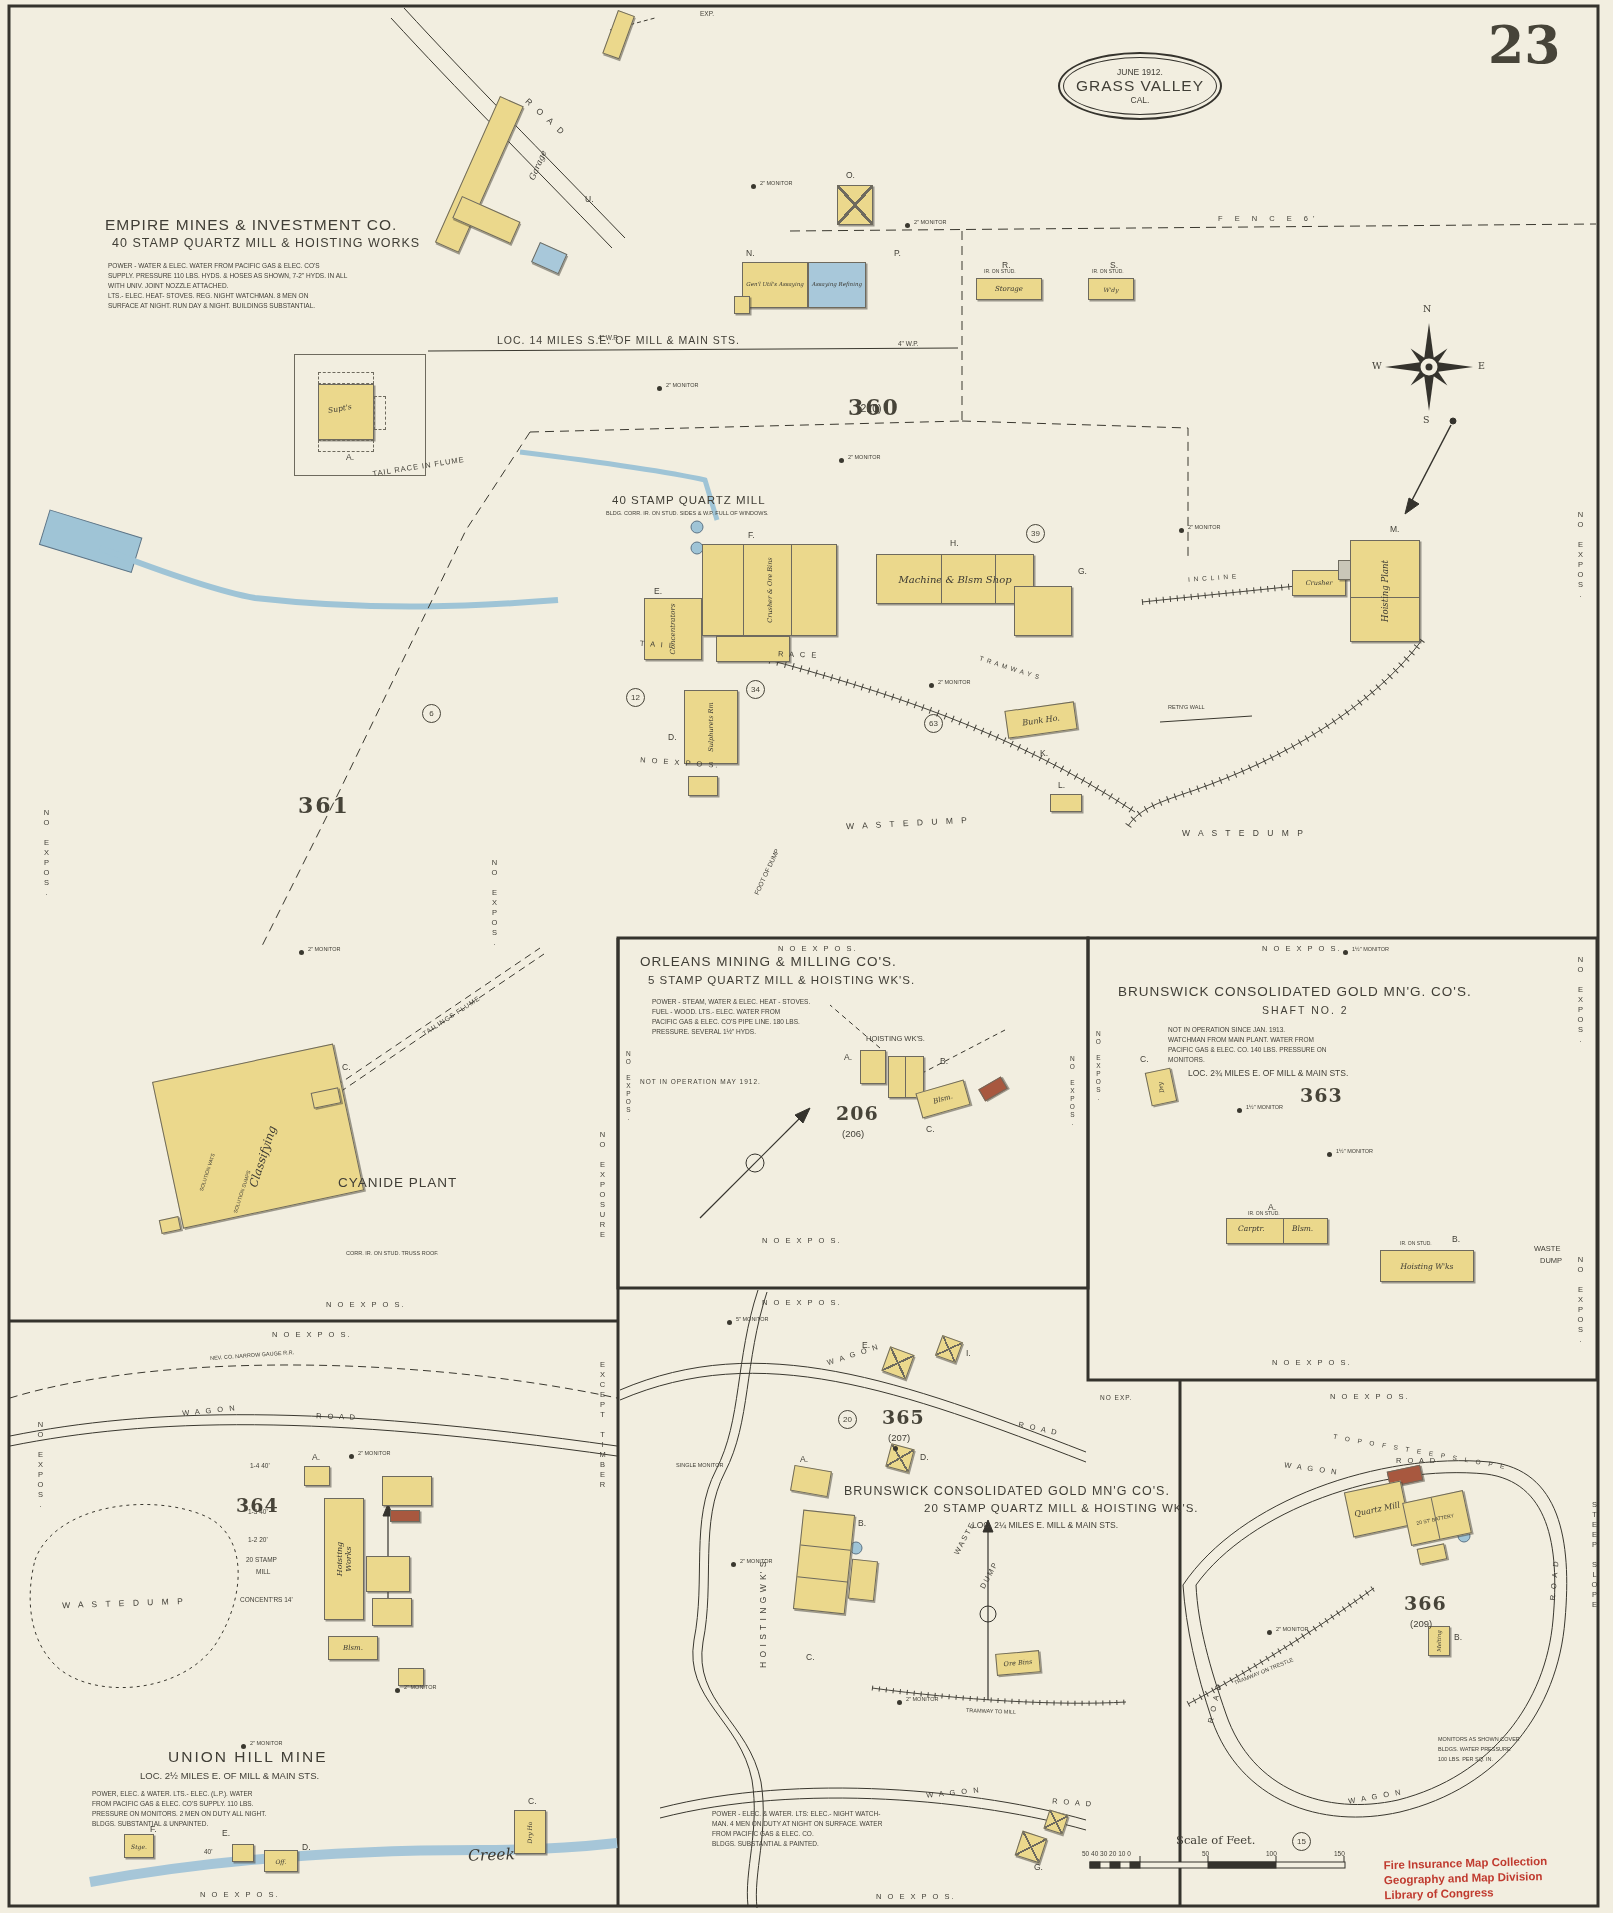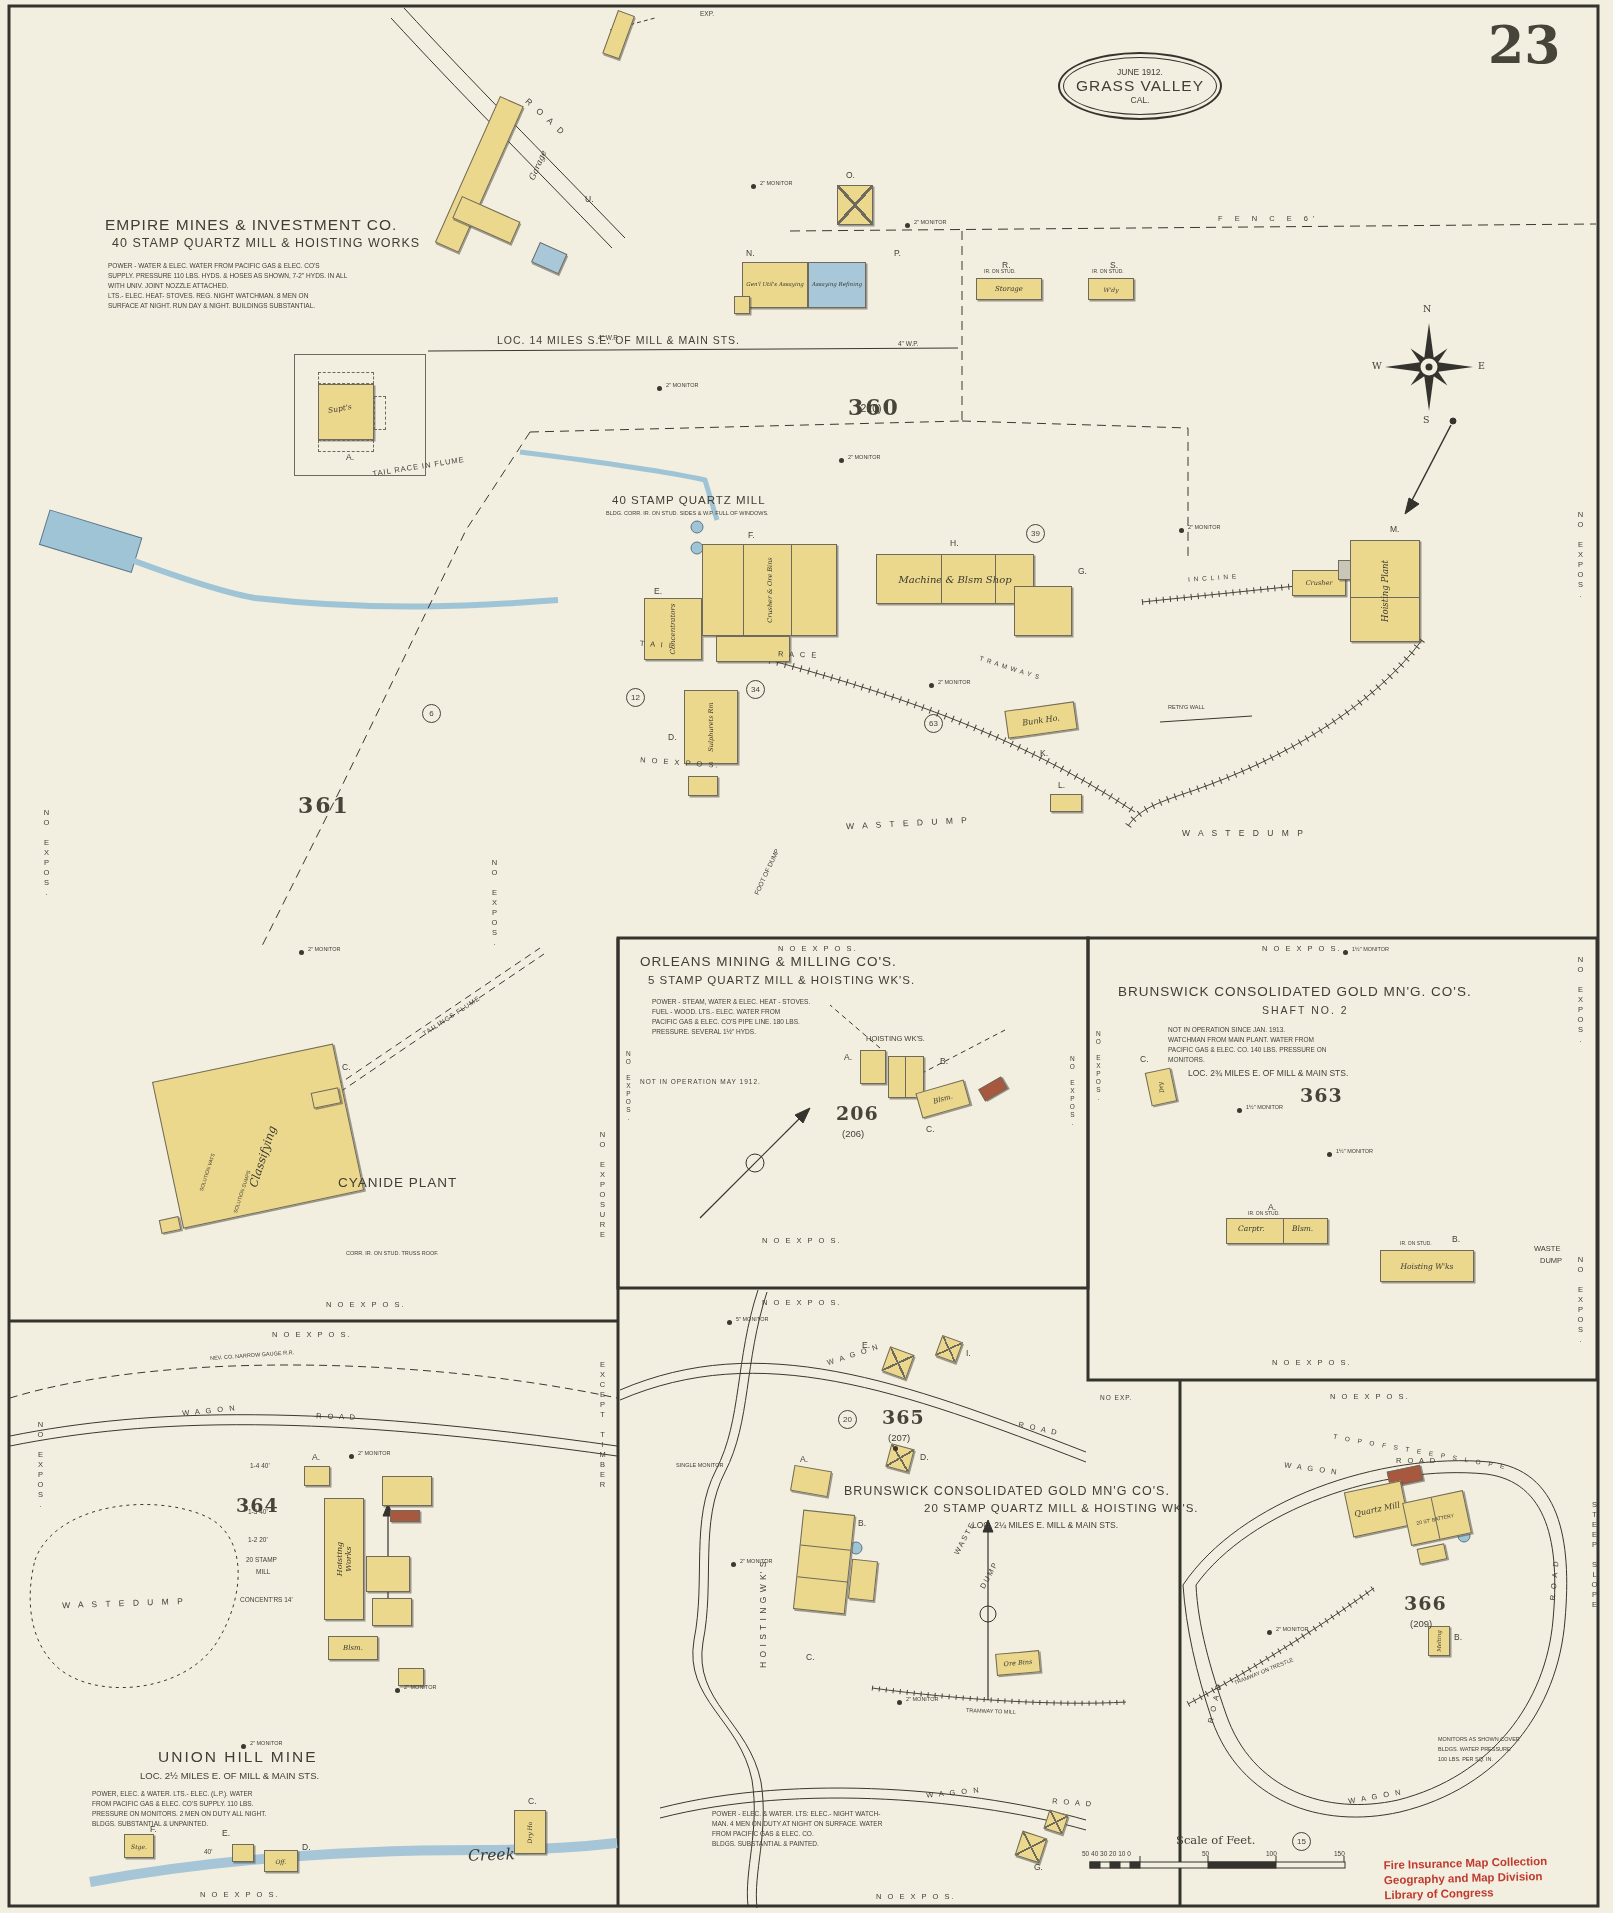--- a/index.html
+++ b/index.html
@@ -417,21 +417,21 @@
 <div class="b" style="left:324px;top:1498px;width:40px;height:122px">
   <span style="font-size:8px;transform:rotate(-90deg)">Hoisting Works</span>
 </div>
 <div class="b" style="left:366px;top:1556px;width:44px;height:36px"></div>
 <div class="b" style="left:372px;top:1598px;width:40px;height:28px"></div>
 <div class="b" style="left:328px;top:1636px;width:50px;height:24px">
   <span style="font-size:7px">Blsm.</span>
 </div>
 <div class="b" style="left:398px;top:1668px;width:26px;height:18px"></div>
 <div class="t f8 ls3" style="left:62px;top:1598px;transform:rotate(-2deg)">W A S T E   D U M P</div>
-<div class="t f14 bold f15 ls2" style="left:158px;top:1748px">UNION HILL MINE</div>
+<div class="t f14 bold f15 ls2" style="left:168px;top:1748px">UNION HILL MINE</div>
 <div class="t f9" style="left:140px;top:1770px">LOC. 2½ MILES E. OF MILL &amp; MAIN STS.</div>
 <div class="t f6" style="left:92px;top:1790px">POWER, ELEC. &amp; WATER. LTS.- ELEC. (L.P.). WATER</div>
 <div class="t f6" style="left:92px;top:1800px">FROM PACIFIC GAS &amp; ELEC. CO'S SUPPLY. 110 LBS.</div>
 <div class="t f6" style="left:92px;top:1810px">PRESSURE ON MONITORS. 2 MEN ON DUTY ALL NIGHT.</div>
 <div class="t f6" style="left:92px;top:1820px">BLDGS. SUBSTANTIAL &amp; UNPAINTED.</div>
 <div class="b" style="left:124px;top:1834px;width:30px;height:24px">
   <span style="font-size:6px">Stge.</span>
 </div>
 <div class="t f8" style="left:150px;top:1824px">F.</div>
 <div class="t f8" style="left:222px;top:1828px">E.</div>

